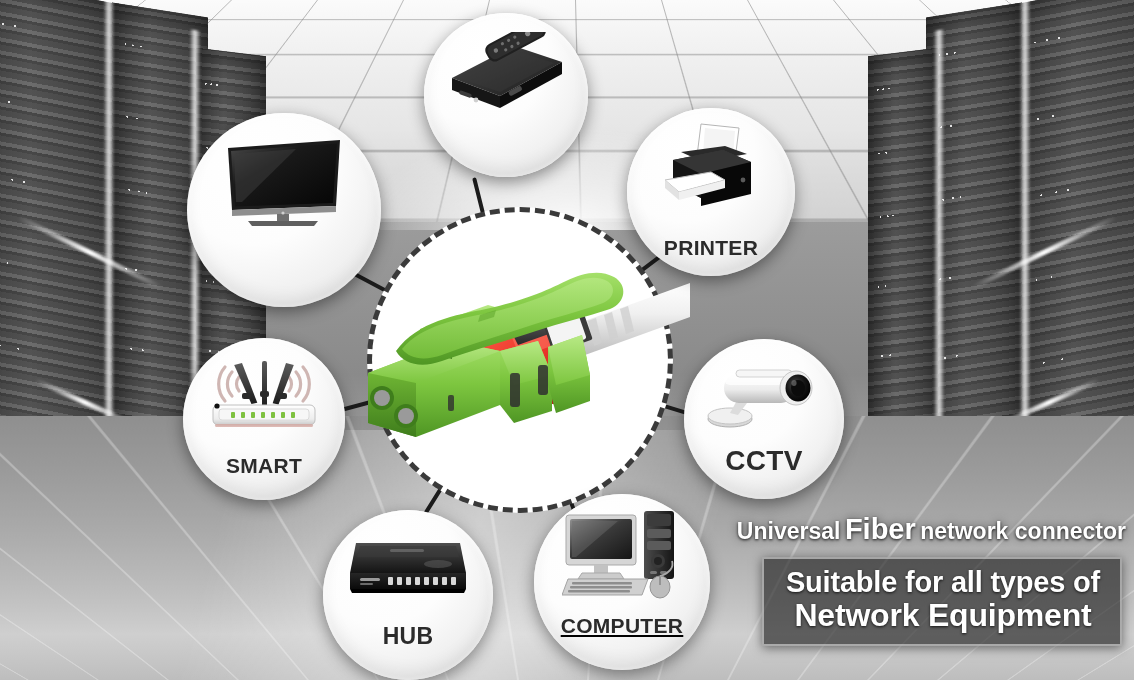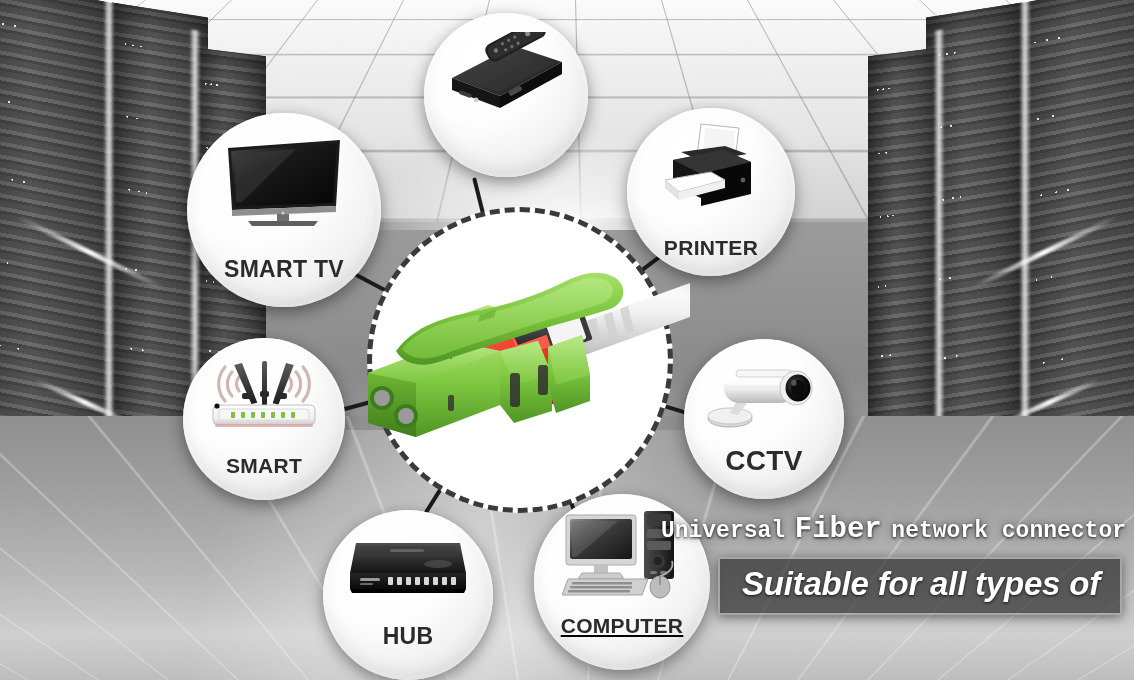--- a/index.html
+++ b/index.html
@@ -154,36 +154,35 @@
   #b-computer .bubble-art{bottom:58px;}
 
   
   .connector{position:absolute;left:360px;top:255px;width:330px;height:200px;}
 
   
   .tagline{
     position:absolute;right:8px;top:513px;
     color:#ffffff;white-space:nowrap;
     text-shadow:0 1px 3px rgba(0,0,0,.85),0 0 10px rgba(0,0,0,.5);
-    font-family:Liberation Mono, monospace;
   }
   .tagline .t-light{font-size:23px;font-weight:600;}
   .tagline .t-fiber{font-size:29px;font-weight:bold;}
   .tagline .t-bold{font-size:23px;font-weight:bold;}
 
   .promo{
     position:absolute;right:12px;top:557px;
     background:rgba(25,25,25,.62);
     border:2px solid rgba(235,235,235,.55);
     padding:7px 20px 10px 22px;
     text-align:center;color:#fff;
     box-shadow:0 2px 10px rgba(0,0,0,.5);
   }
-  .promo .p1{font-size:33px;font-weight:bold;line-height:1.12;letter-spacing:-.2px;
-             text-shadow:0 1px 3px rgba(0,0,0,.8);font-style:italic;}
+  .promo .p1{font-size:29px;font-weight:bold;line-height:1.12;letter-spacing:-.2px;
+             text-shadow:0 1px 3px rgba(0,0,0,.8);}
   .promo .p2{font-size:32px;font-weight:bold;line-height:1.12;letter-spacing:-.2px;
              text-shadow:0 1px 3px rgba(0,0,0,.8);}
 </style>
 </head>
 <body>
 
 <div id="stage">
 
   <div class="bg">
     <div class="bg-base"></div>
@@ -334,21 +333,20 @@
         </defs>
         <path d="M6,10 L118,2 L114,68 L10,72 Z" fill="#1b1b1b"></path>
         <path d="M9,13 L115,5.5 L111,65 L13,68.5 Z" fill="url(#tvScreen)"></path>
         <path d="M12,16 L74,11 L20,64 L14,64 Z" fill="#3c3c3c" opacity=".55"></path>
         <path d="M10,72 L114,68 L114,74 L10,78 Z" fill="#8e8e8e"></path>
         <rect x="55" y="76" width="12" height="7" fill="#6f6f6f"></rect>
         <path d="M26,83 L96,83 L92,88 L30,88 Z" fill="#5f5f5f"></path>
         <circle cx="61" cy="75" r="1.6" fill="#cfcfcf"></circle>
       </svg>
     </div>
-    <div class="bubble-label">SMART TV</div>
   </div>
 
   <div class="bubble" id="b-stb">
     <div class="bubble-art">
       <svg width="120" height="80" viewBox="0 0 120 80">
         <defs>
           <linearGradient id="stbTop" x1="0" y1="0" x2="1" y2="1">
             <stop offset="0%" stop-color="#4a4a4a"></stop>
               <stop offset="100%" stop-color="#1c1c1c"></stop>
           </linearGradient>
@@ -588,15 +586,16 @@
   </div>
 
   <div class="tagline">
     <span class="t-light">Universal</span>
     <span class="t-fiber">Fiber</span>
     <span class="t-bold">network connector</span>
   </div>
 
   <div class="promo">
     <div class="p1">Suitable for all types of</div>
+    <div class="p2">Network Equipment</div>
   </div>
 
 </div>
 
 </body></html>

